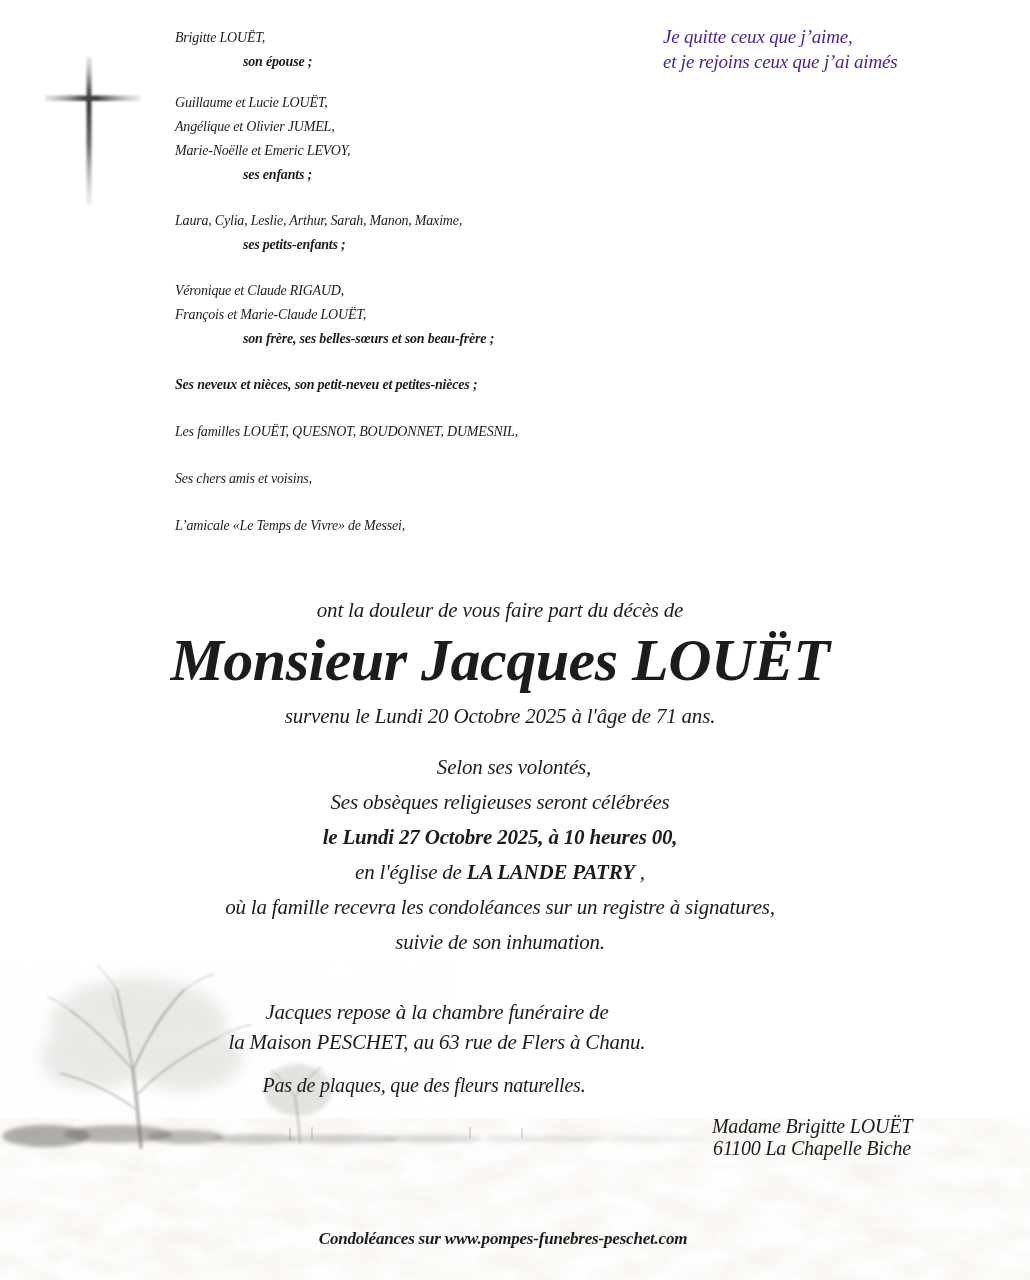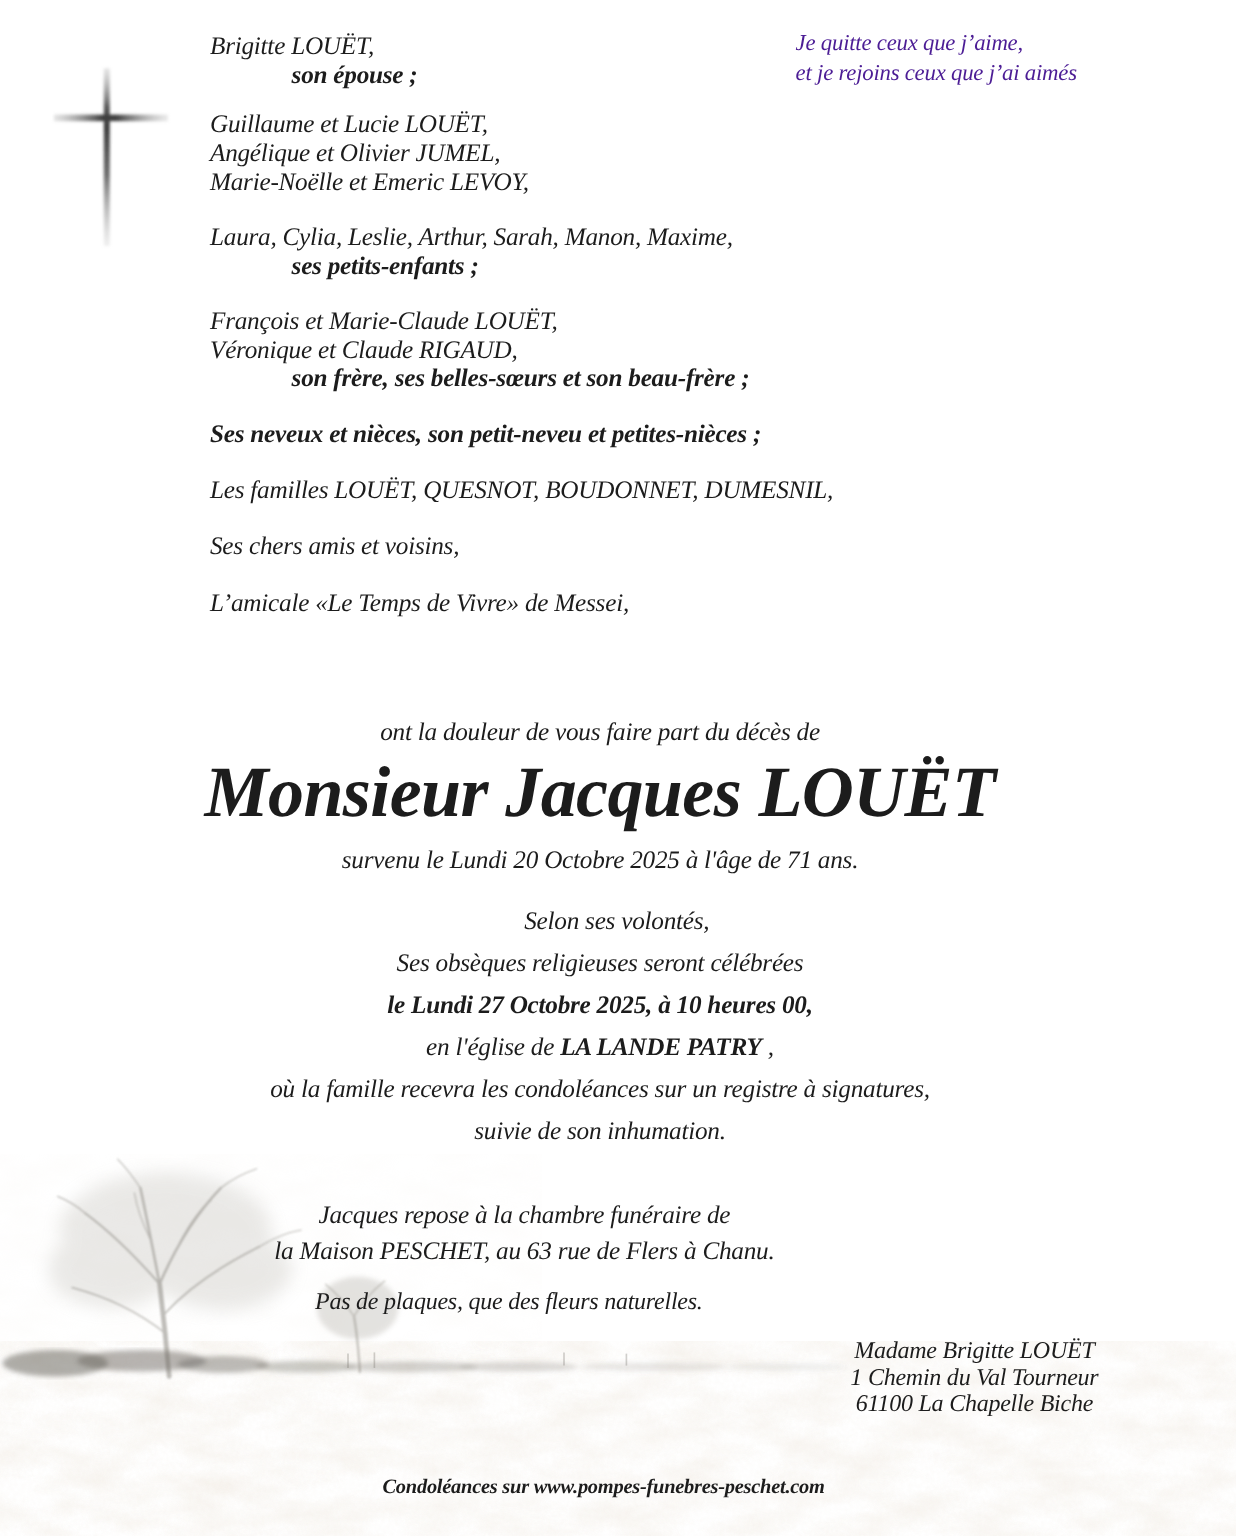--- a/index.html
+++ b/index.html
@@ -10,21 +10,21 @@
     font-family:"Liberation Serif","DejaVu Serif",serif;
     font-style:italic; color:#1c1c1c;
   }
   .landscape { position:absolute; left:0; top:940px; width:1030px; height:340px; z-index:0; }
   .cross { position:absolute; left:40px; top:52px; width:110px; height:156px; z-index:1; }
 
   .quote { position:absolute; left:663px; top:24px; z-index:2;
            font-size:19px; line-height:25px; color:#4c1d95; letter-spacing:-0.2px; }
 
   .family { position:absolute; left:175px; top:26px; z-index:2;
-            font-size:21px; line-height:24px; letter-spacing:-0.2px; }
+            font-size:14px; line-height:24px; letter-spacing:-0.2px; }
   .family .group { margin-bottom:17px; }
   .family .group.g2, .family .group.g3, .family .group.g4 { margin-bottom:22px; }
   .family .relation { font-weight:700; padding-left:68px; }
   .family .coll { margin-bottom:23px; }
   .bold { font-weight:700; }
 
   .announce { position:absolute; left:0; top:597px; width:1000px; text-align:center; z-index:2; letter-spacing:-0.2px; }
   .announce .intro { font-size:21px; line-height:26px; }
   .announce .name  { font-size:60px; line-height:62px; font-weight:700; margin-top:6px; letter-spacing:-0.5px; }
   .announce .death { font-size:21px; line-height:26px; margin-top:12px; }
@@ -153,28 +153,29 @@
 
   <div class="family">
     <div class="group g1">
       <div>Brigitte LOUËT,</div>
       <div class="relation">son épouse ;</div>
     </div>
     <div class="group g2">
       <div>Guillaume et Lucie LOUËT,</div>
       <div>Angélique et Olivier JUMEL,</div>
       <div>Marie-Noëlle et Emeric LEVOY,</div>
+      <div class="relation">ses enfants ;</div>
     </div>
     <div class="group g3">
       <div>Laura, Cylia, Leslie, Arthur, Sarah, Manon, Maxime,</div>
       <div class="relation">ses petits-enfants ;</div>
     </div>
     <div class="group g4">
+      <div>Véronique et Claude RIGAUD,</div>
       <div>François et Marie-Claude LOUËT,</div>
-      <div>Véronique et Claude RIGAUD,</div>
       <div class="relation">son frère, ses belles-sœurs et son beau-frère ;</div>
     </div>
     <div class="coll bold">Ses neveux et nièces, son petit-neveu et petites-nièces ;</div>
     <div class="coll">Les familles LOUËT, QUESNOT, BOUDONNET, DUMESNIL,</div>
     <div class="coll">Ses chers amis et voisins,</div>
     <div class="coll">L’amicale «Le Temps de Vivre» de Messei,</div>
   </div>
 
   <div class="announce">
     <div class="intro">ont la douleur de vous faire part du décès de</div>
@@ -193,21 +194,20 @@
   </div>
 
   <div class="repose">
     <div>Jacques repose à la chambre funéraire de</div>
     <div>la Maison PESCHET, au 63 rue de Flers à Chanu.</div>
     <div class="flowers">Pas de plaques, que des fleurs naturelles.</div>
   </div>
 
   <div class="contact">
     <div>Madame Brigitte LOUËT</div>
-    <div>1 Chemin du Val Tourneur</div>
     <div>61100 La Chapelle Biche</div>
   </div>
 
   <div class="footer">
     <div class="cond">Condoléances sur www.pompes-funebres-peschet.com</div>
   </div>
 
 </div>
 
 </body></html>

